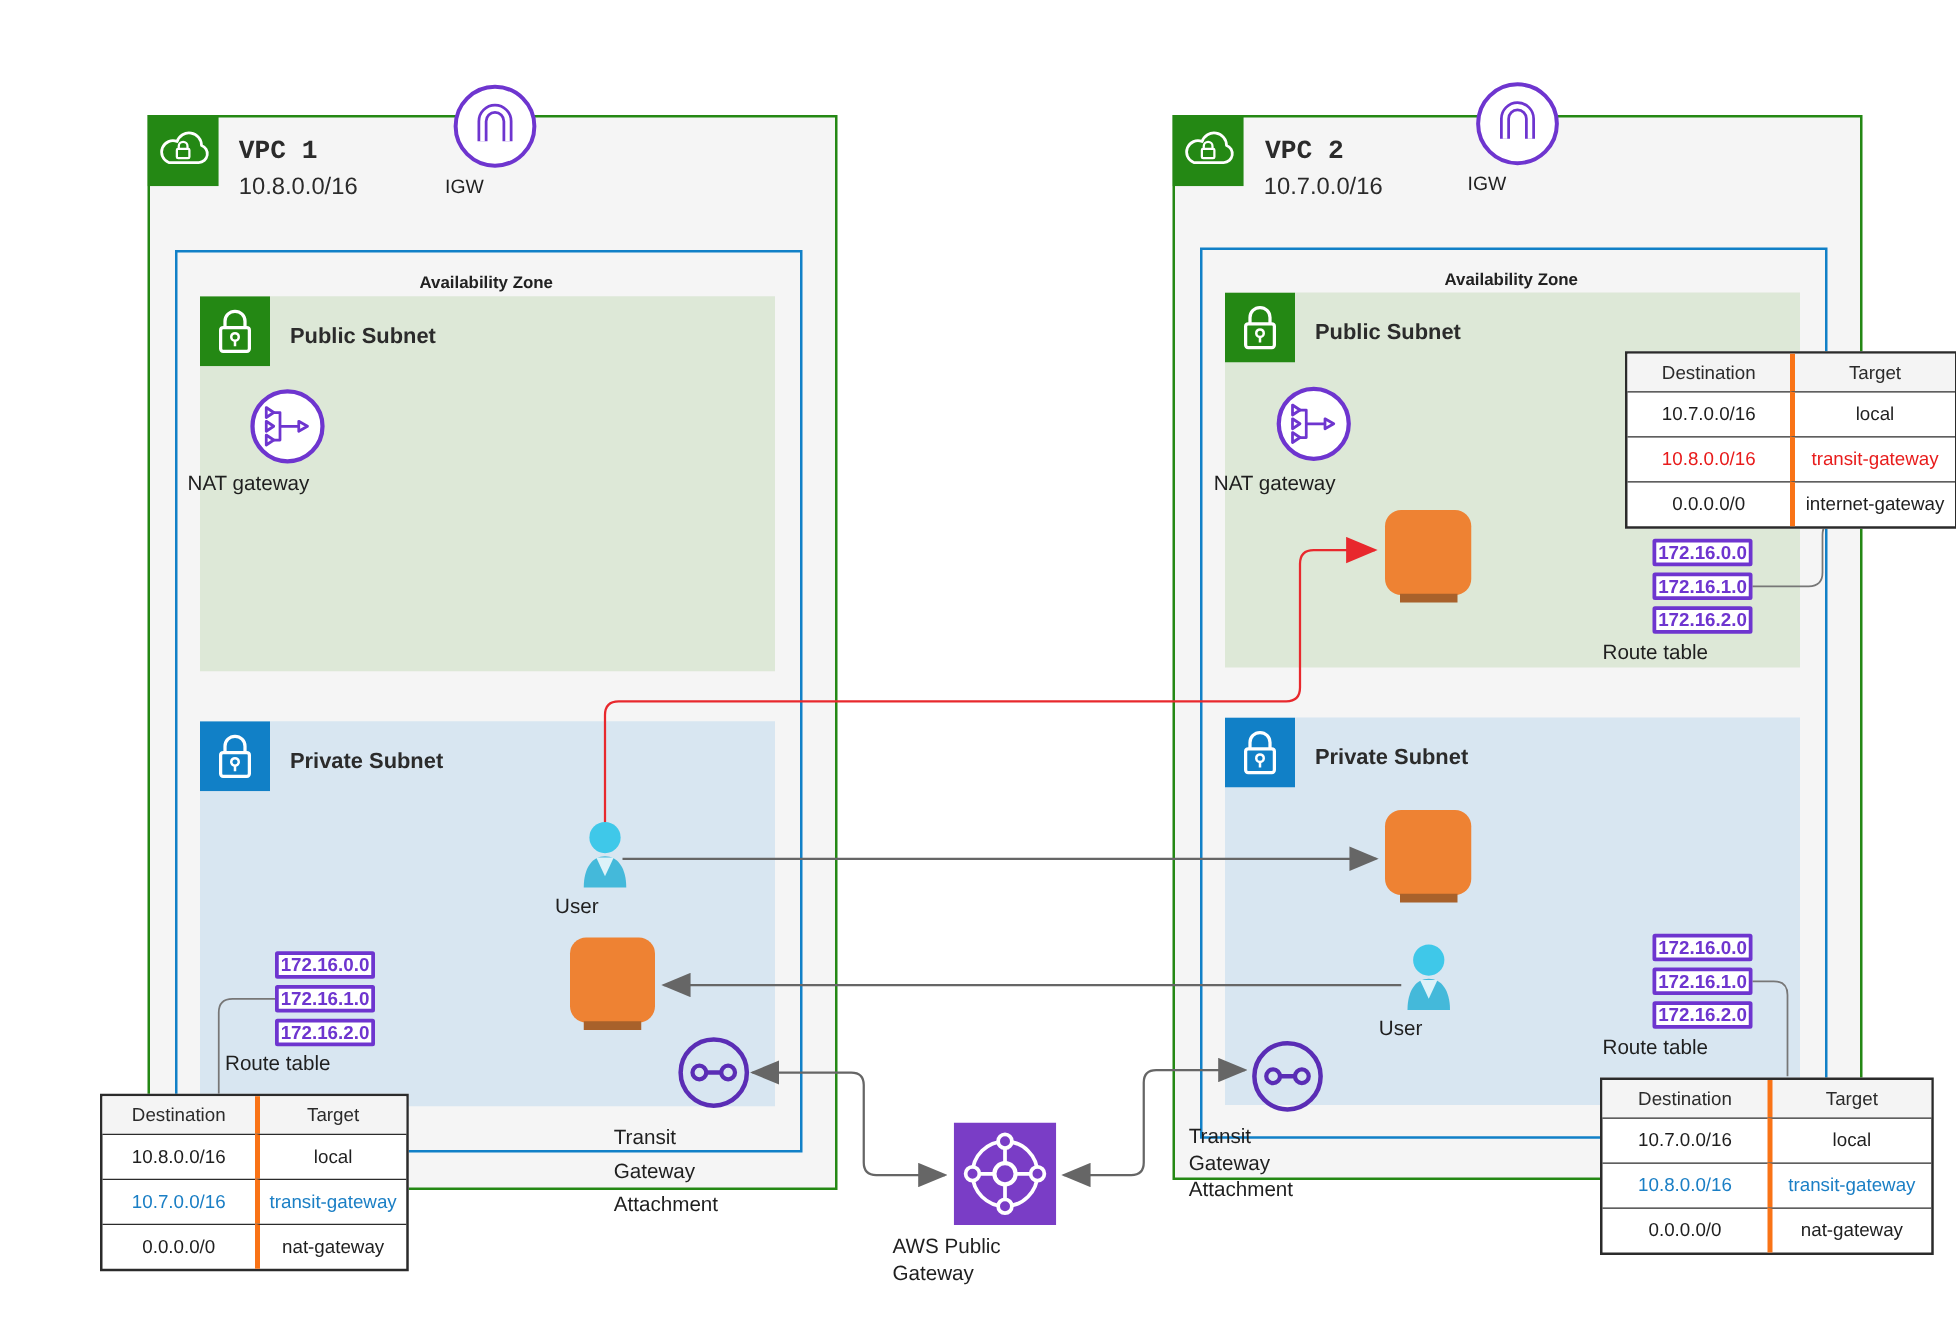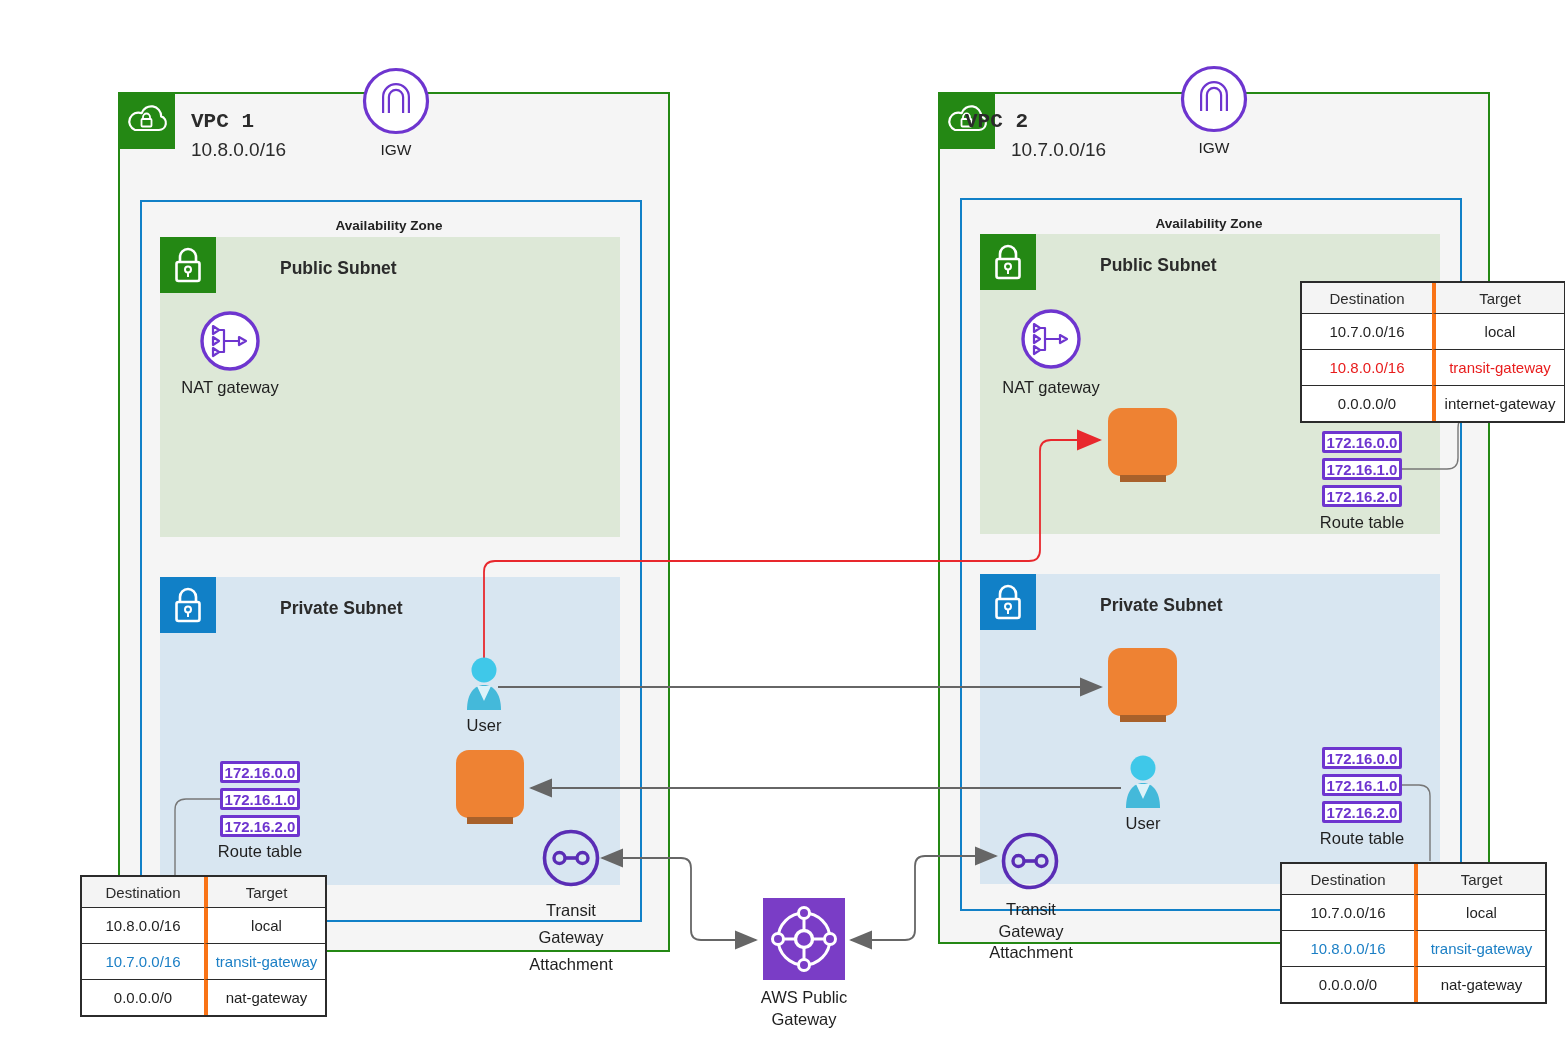--- a/index.html
+++ b/index.html
@@ -14,22 +14,22 @@
   .subnet.public{background:#dde8d7;}
   .subnet.private{background:#d8e6f1;}
 
   
   .corner-icon{z-index:6;}
 
   
   .vpc-title{font-size:21px;font-weight:bold;color:#2b2b2b;z-index:6;font-family:Liberation Mono, monospace;}
   .vpc-cidr{font-size:19px;color:#2b2b2b;z-index:6;}
   .az-label{font-size:13.5px;font-weight:bold;color:#222;text-align:center;z-index:6;}
-  .subnet-title{font-size:17.5px;font-weight:bold;color:#2b2b2b;z-index:6;margin-left:48px;}
-  .small-label{font-size:16.5px;color:#1f1f1f;text-align:center;z-index:8;}
+  .subnet-title{font-size:17.5px;font-weight:bold;color:#2b2b2b;z-index:6;}
+  .small-label{font-size:16.5px;color:#1f1f1f;z-index:8;}
   .icon-svg{z-index:6;}
 
   
   .mini-rt{width:80px;height:22px;border:3px solid #6e35cf;border-radius:2px;background:#fff;
            color:#6e35cf;font-size:15px;font-weight:600;display:flex;align-items:center;
            justify-content:center;z-index:6;box-sizing:border-box;}
 
   
   .instance{background:#ee8233;border-radius:13px;z-index:6;}
   .instance .bar{position:absolute;left:50%;bottom:-6px;transform:translateX(-50%);
@@ -195,21 +195,21 @@
     <span style="display:block">AWS Public</span>
     <span style="display:block">Gateway</span>
   </div>
 
   <svg class="abs corner-icon" style="left:938px;top:92px;" width="57" height="57" viewBox="0 0 57 57">
     <rect width="57" height="57" fill="#248814"></rect>
     <path d="M17 38 h24 a7 7 0 0 0 2.2-13.6 a10 10 0 0 0-19.5-3.2 A8 8 0 0 0 17 38 z" fill="none" stroke="#fff" stroke-width="2.2" stroke-linejoin="round"></path>
     <path d="M25 27 v-2 a3.5 3.5 0 0 1 7 0 v2" fill="none" stroke="#fff" stroke-width="1.8"></path>
     <rect x="23.5" y="27" width="10" height="7.5" rx="1" fill="none" stroke="#fff" stroke-width="1.8"></rect>
   </svg>
-  <div class="abs vpc-title" style="left:965px;top:110px;">VPC 2</div>
+  <div class="abs vpc-title" style="left:1012px;top:110px;">VPC 2</div>
   <div class="abs vpc-cidr" style="left:1011px;top:139px;">10.7.0.0/16</div>
 
   <svg class="abs icon-svg" style="left:1179px;top:64px;" width="70" height="70" viewBox="0 0 70 70">
     <circle cx="35" cy="35" r="31.5" fill="#fff" stroke="#6e35cf" stroke-width="3.2"></circle>
     <path d="M25 47 V31 a10 10 0 0 1 20 0 V47" fill="none" stroke="#6e35cf" stroke-width="8"></path>
     <path d="M25 47 V31 a10 10 0 0 1 20 0 V47" fill="none" stroke="#fff" stroke-width="3.6"></path>
   </svg>
   <div class="abs small-label" style="left:1174px;top:139px;width:80px;font-size:15.5px;">IGW</div>
 
   <div class="abs az-label" style="left:960px;top:216px;width:498px;">Availability Zone</div>

